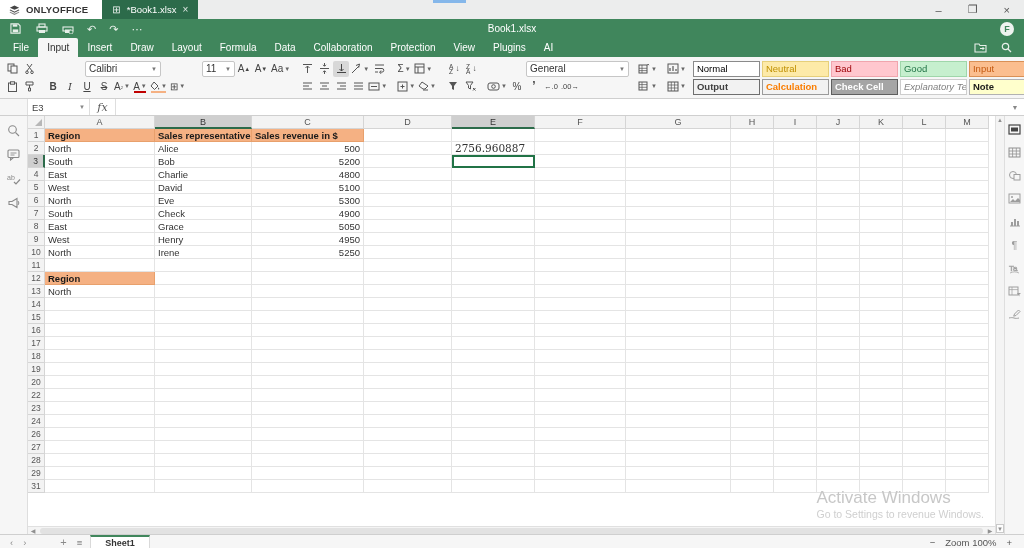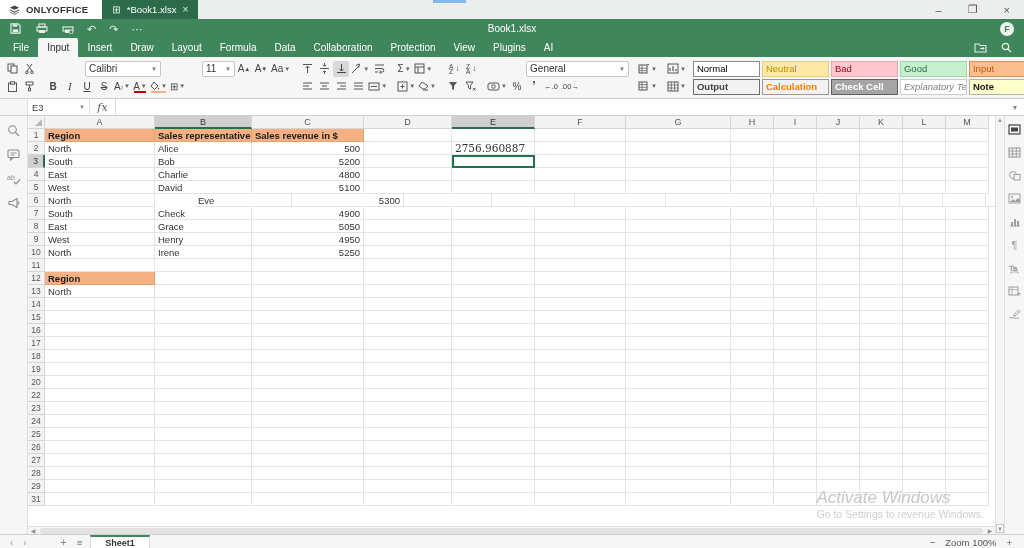--- a/index.html
+++ b/index.html
@@ -83,21 +83,21 @@
   .vs-box { width:8px; height:9px; border:1px solid #c9c9c9; background:#fdfdfd; display:flex; align-items:center; justify-content:center; }
   .rpanel { width:20px; background:#f6f6f6; border-left:1px solid #dedede; display:flex; flex-direction:column; align-items:center; padding-top:8px; gap:12px; }
   .rpanel .ic { cursor:pointer; opacity:.8; display:flex; }
   .rpanel .ic.on { opacity:1; }
 
   .hscroll { height:8px; background:#f4f4f4; border-top:1px solid #e0e0e0; display:flex; align-items:center; position:relative; }
   .hs-arrow { width:10px; font-size:6px; color:#909090; display:flex; justify-content:center; cursor:pointer; }
   .hs-thumb { height:6px; background:#e2e2e2; border-radius:3px; flex:1; margin:0 2px; cursor:grab; }
 
   .watermark { position:absolute; right:40px; bottom:14px; text-align:left; pointer-events:none; }
-  .wm1 { font-size:17px; color:#c7c7c7;font-style:italic; }
+  .wm1 { font-size:17px; color:#c7c7c7; }
   .wm2 { font-size:10.5px; color:#cfcfcf; }
 
   
   .statusbar { height:15px; background:#f6f6f6; border-top:1px solid #cfcfcf; display:flex; align-items:stretch; font-size:9.5px; color:#555; }
   .sb-left { display:flex; align-items:center; gap:10px; padding-left:10px; }
   .sb-left span { cursor:pointer; color:#8a8a8a; }
   .sheettab { background:#fff; border-top:2px solid #40865c; border-left:1px solid #d9d9d9; border-right:1px solid #d9d9d9; display:flex; align-items:center; padding:0 14px; font-weight:bold; font-size:9px; color:#333; margin-left:8px; cursor:pointer; }
   .sb-right { margin-left:auto; display:flex; align-items:center; gap:10px; padding-right:12px; }
   .sb-right span { cursor:pointer; }
   .zoomlabel { color:#555; }
@@ -625,21 +625,21 @@
           <div class="cell" style="width: 43px;"></div>
           <div class="cell" style="width: 43px;"></div>
           <div class="cell" style="width: 43px;"></div>
           <div class="cell" style="width: 43px;"></div>
           <div class="cell" style="width: 43px;"></div>
           <div class="cell" style="width: 43px;"></div>
         </div>
         <div class="grow">
           <div class="rowhdr">6</div>
           <div class="cell" style="width: 110px;">North</div>
-          <div class="cell" style="width: 97px; margin-left: 40px;">Eve</div>
+          <div class="cell" style="width: 97px;">Eve</div>
           <div class="cell c-num" style="width: 112px;">5300</div>
           <div class="cell" style="width: 88px;"></div>
           <div class="cell" style="width: 83px;"></div>
           <div class="cell" style="width: 91px;"></div>
           <div class="cell" style="width: 105px;"></div>
           <div class="cell" style="width: 43px;"></div>
           <div class="cell" style="width: 43px;"></div>
           <div class="cell" style="width: 43px;"></div>
           <div class="cell" style="width: 43px;"></div>
           <div class="cell" style="width: 43px;"></div>
@@ -896,36 +896,20 @@
           <div class="cell" style="width: 105px;"></div>
           <div class="cell" style="width: 43px;"></div>
           <div class="cell" style="width: 43px;"></div>
           <div class="cell" style="width: 43px;"></div>
           <div class="cell" style="width: 43px;"></div>
           <div class="cell" style="width: 43px;"></div>
           <div class="cell" style="width: 43px;"></div>
         </div>
         <div class="grow">
           <div class="rowhdr">24</div>
-          <div class="cell" style="width: 110px;"></div>
-          <div class="cell" style="width: 97px;"></div>
-          <div class="cell" style="width: 112px;"></div>
-          <div class="cell" style="width: 88px;"></div>
-          <div class="cell" style="width: 83px;"></div>
-          <div class="cell" style="width: 91px;"></div>
-          <div class="cell" style="width: 105px;"></div>
-          <div class="cell" style="width: 43px;"></div>
-          <div class="cell" style="width: 43px;"></div>
-          <div class="cell" style="width: 43px;"></div>
-          <div class="cell" style="width: 43px;"></div>
-          <div class="cell" style="width: 43px;"></div>
-          <div class="cell" style="width: 43px;"></div>
-        </div>
-        <div class="grow">
-          <div class="rowhdr">25</div>
           <div class="cell" style="width: 110px;"></div>
           <div class="cell" style="width: 97px;"></div>
           <div class="cell" style="width: 112px;"></div>
           <div class="cell" style="width: 88px;"></div>
           <div class="cell" style="width: 83px;"></div>
           <div class="cell" style="width: 91px;"></div>
           <div class="cell" style="width: 105px;"></div>
           <div class="cell" style="width: 43px;"></div>
           <div class="cell" style="width: 43px;"></div>
           <div class="cell" style="width: 43px;"></div>

